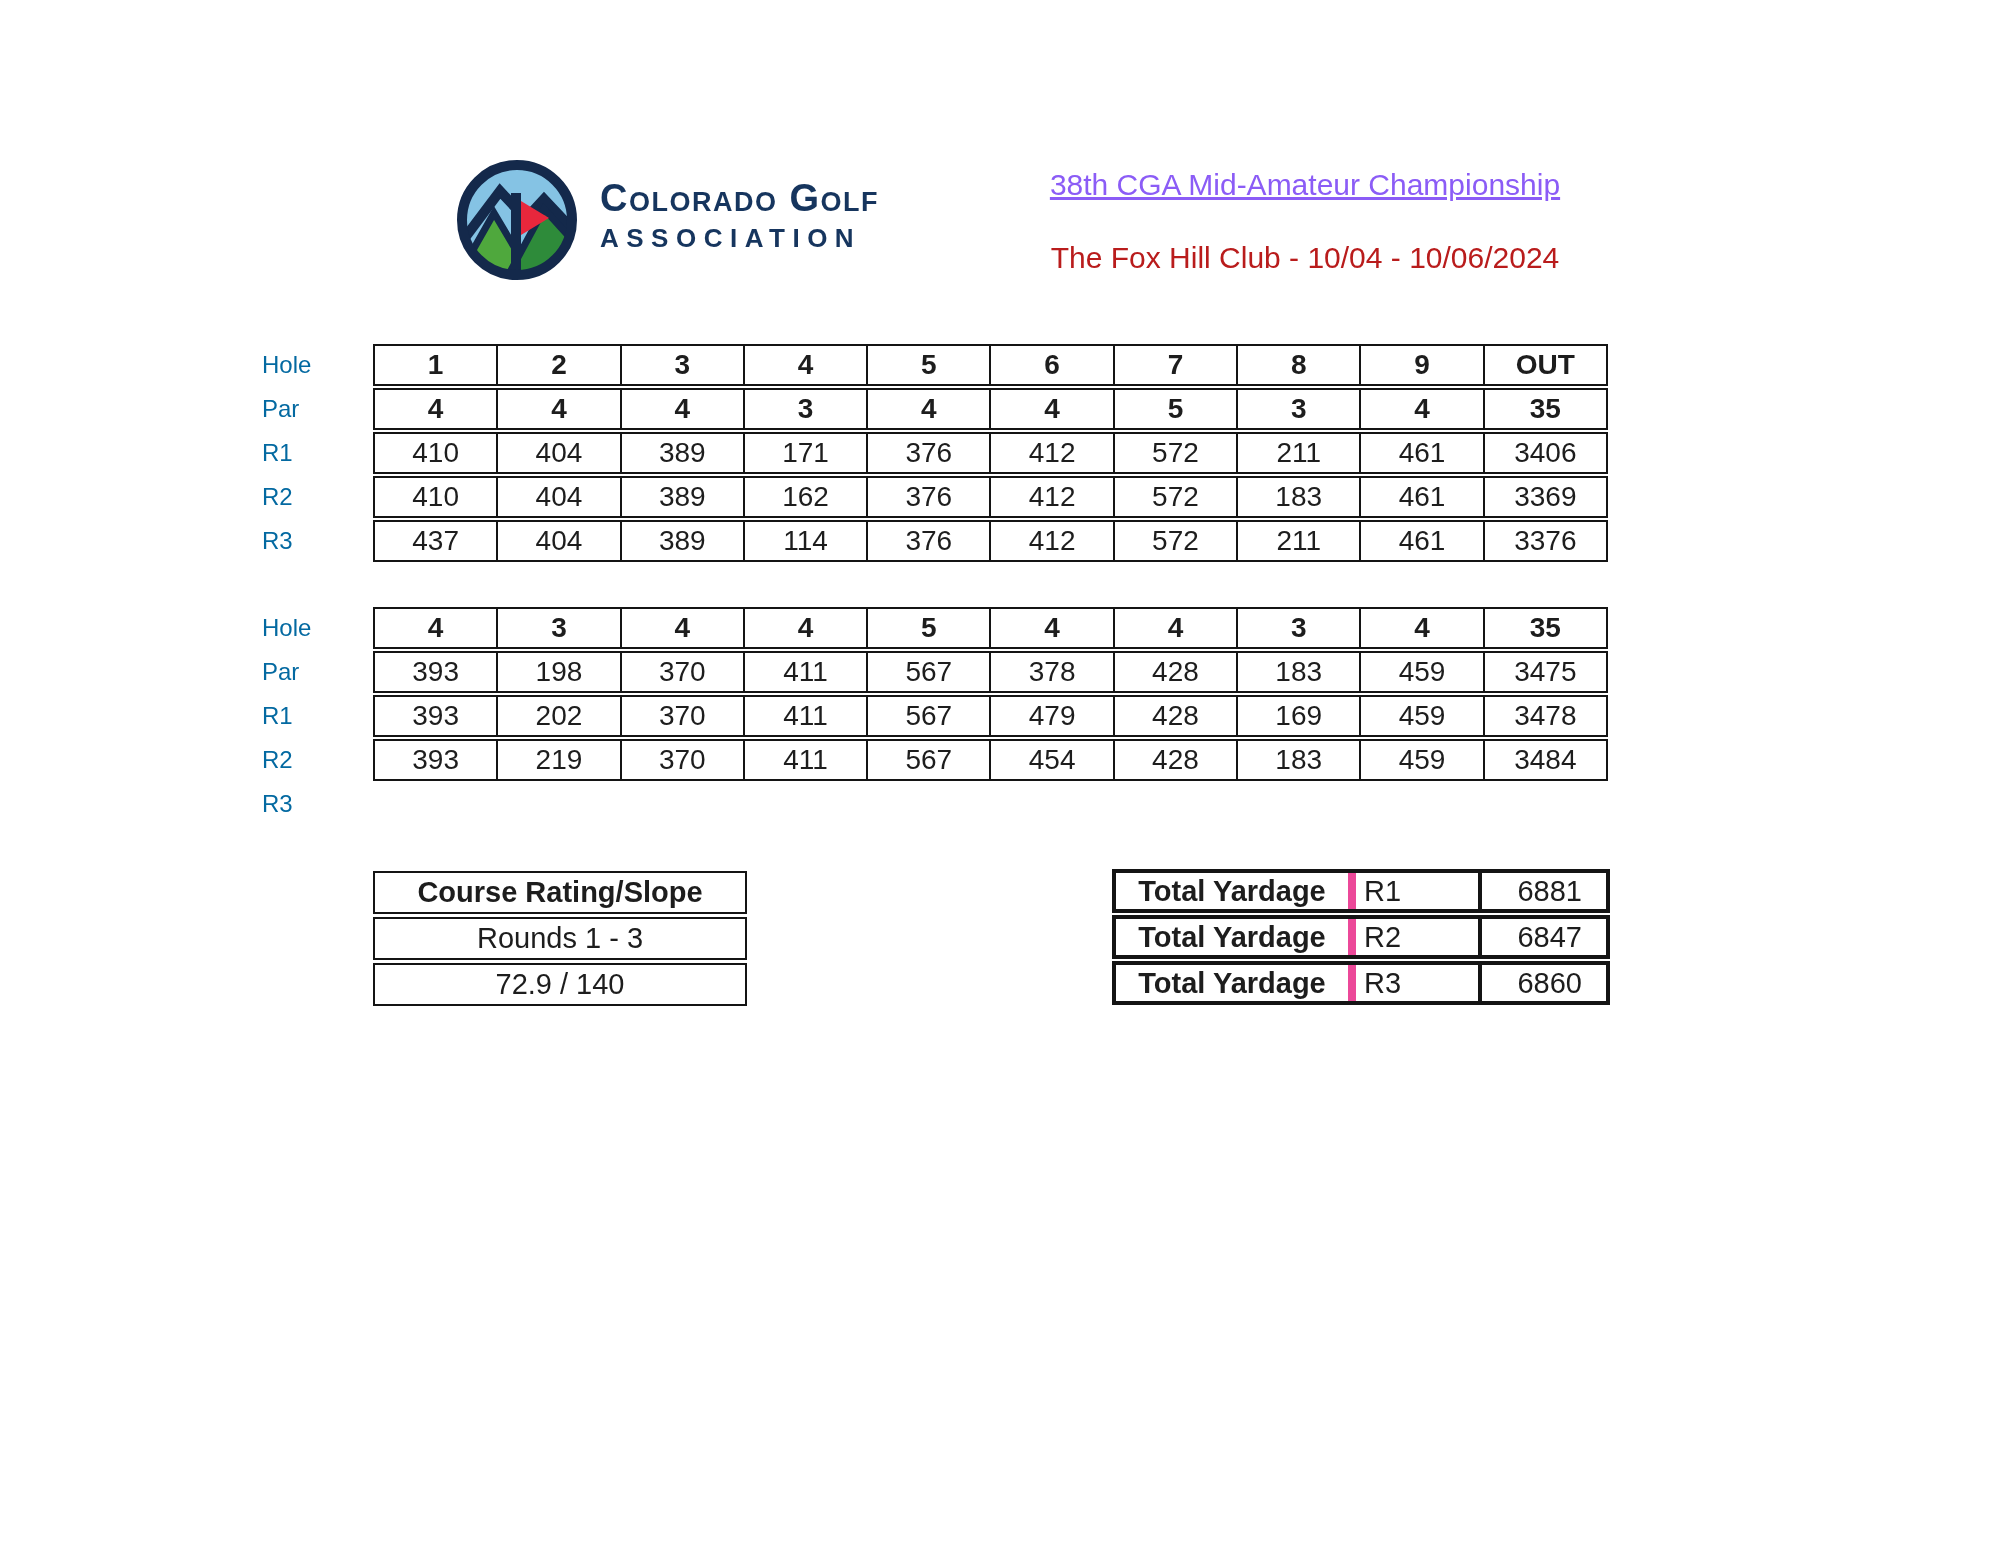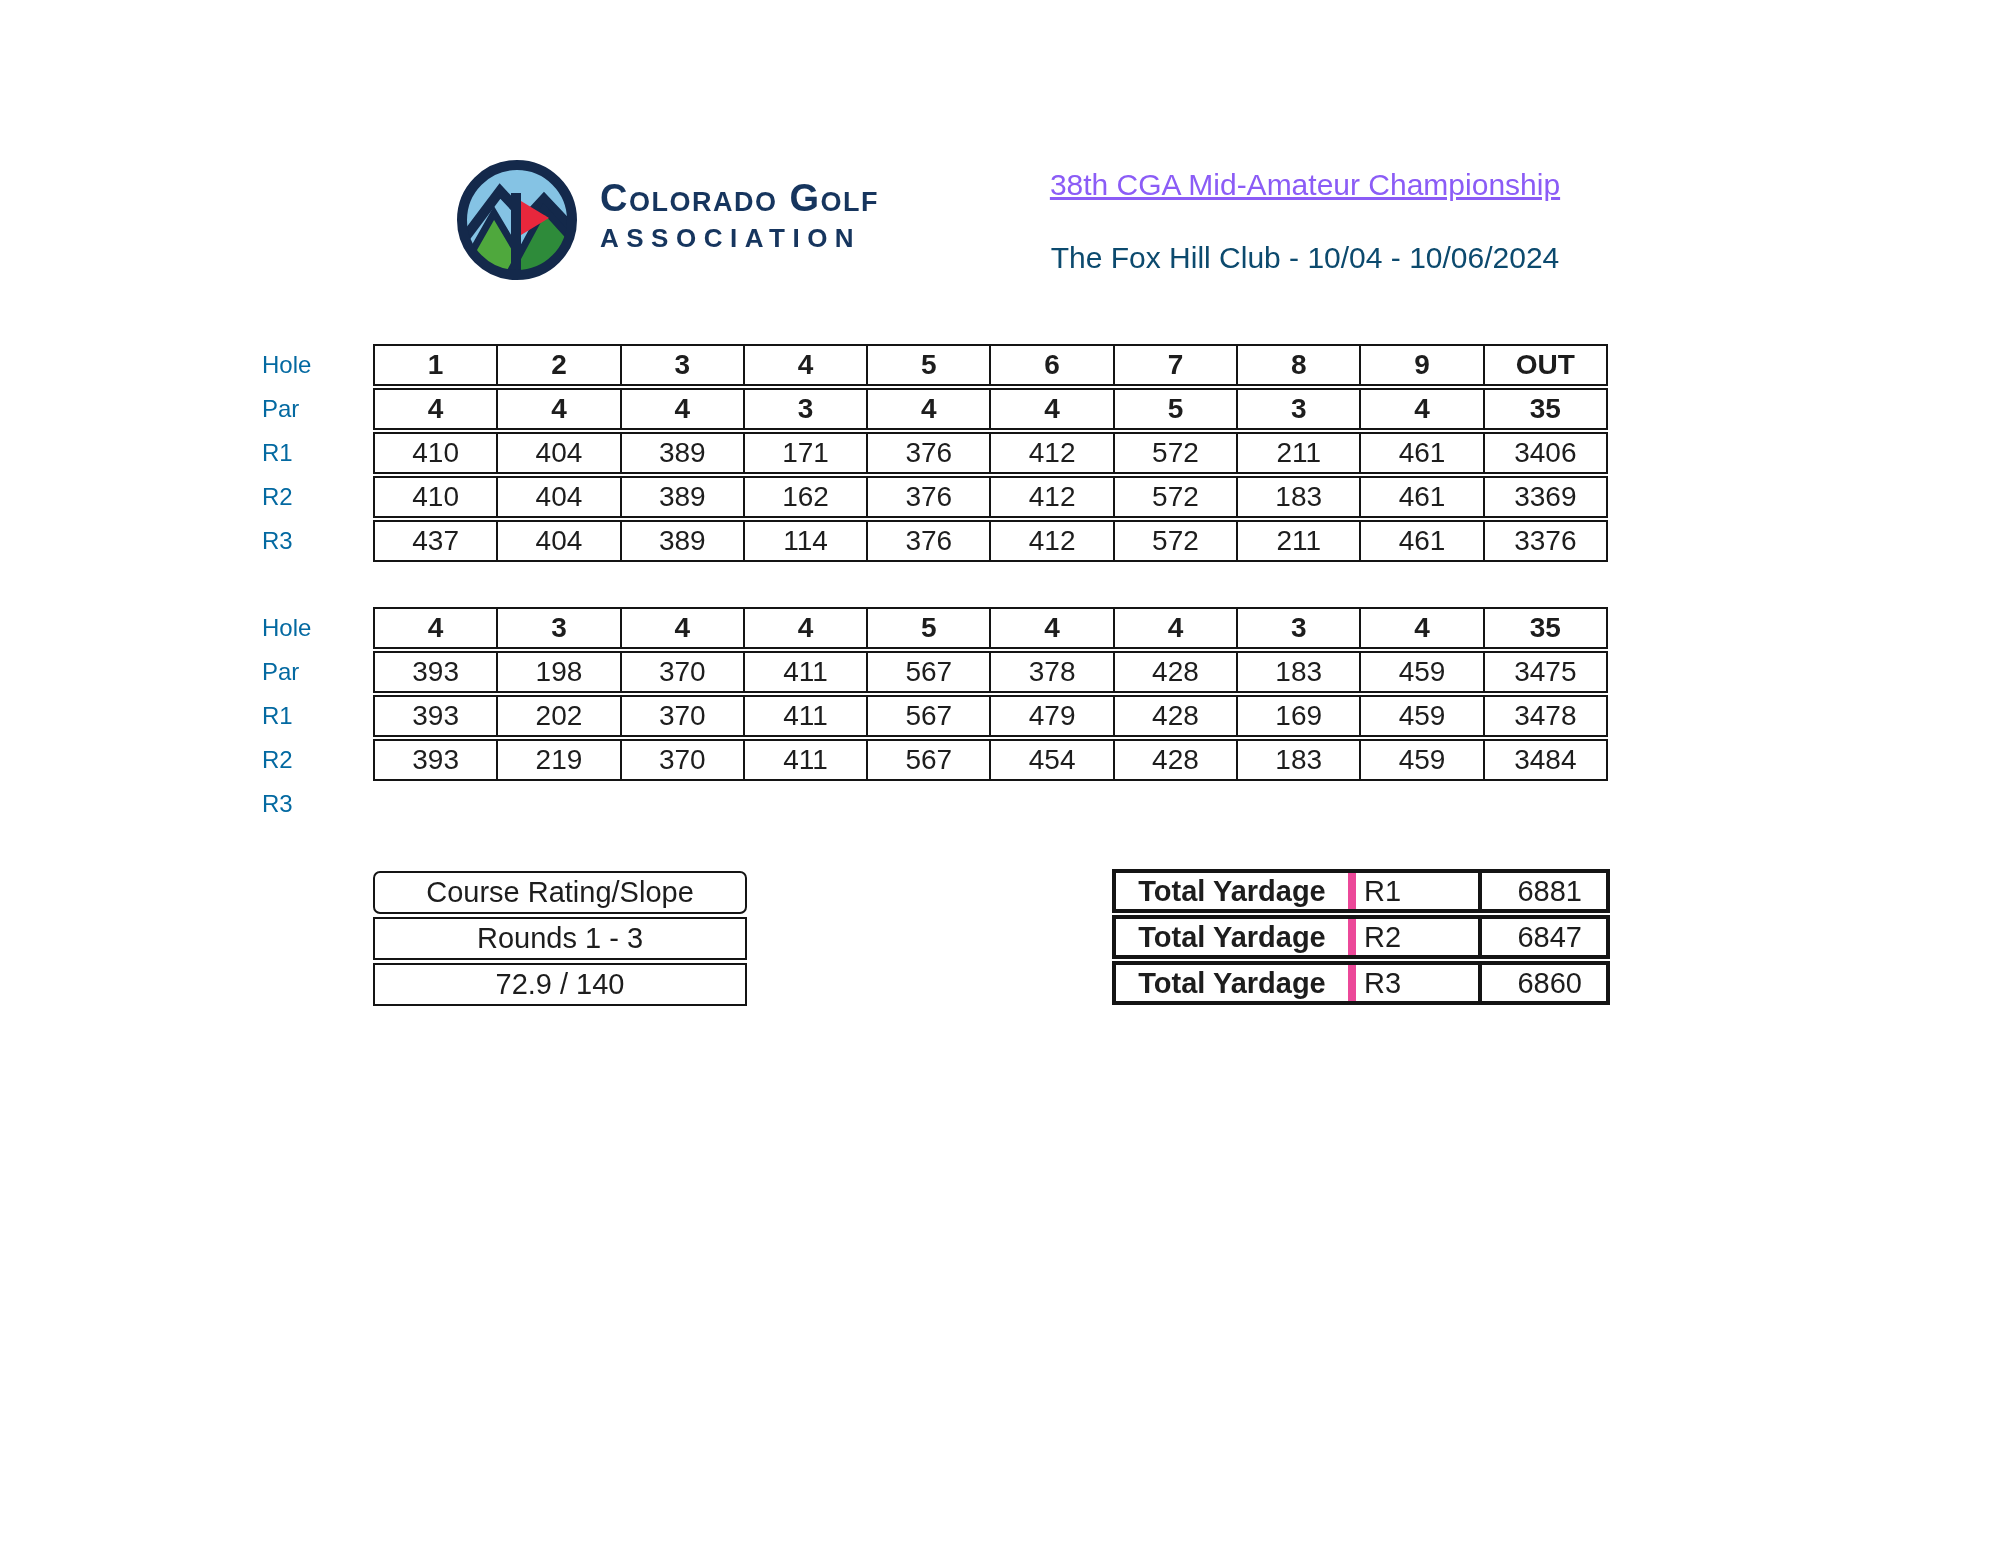--- a/index.html
+++ b/index.html
@@ -14,40 +14,40 @@
   }
 
   
   .logo-group { position:absolute; left:452px; top:154px; display:flex; align-items:flex-start; }
   .logo-mark { width:130px; height:132px; }
   .logo-text { margin-left:18px; padding-top:24px; color:#16355e; }
   .logo-line1 { font-size:38px; font-weight:800; font-variant:small-caps; letter-spacing:1.5px; line-height:1.1; }
   .logo-line2 { font-size:26px; font-weight:600; letter-spacing:7.5px; margin-top:3px; }
 
   .event-title { position:absolute; left:980px; top:168px; width:650px; text-align:center; font-size:30px; color:#8b5cf6;text-decoration:underline; }
-  .event-sub   { position:absolute; left:980px; top:241px; width:650px; text-align:center; font-size:30px; color:#0c4a6e; }
+  .event-sub   { position:absolute; left:980px; top:241px; width:650px; text-align:center; font-size:30px; color:#b91c1c; }
 
   
   .nine { position:absolute; left:260px; height:222px; }
   .nine-front { top:344px; }
   .nine-back  { top:607px; }
 
   .row-labels { position:absolute; left:2px; top:0; }
   .row-label { height:42px; line-height:42px; margin-bottom:2px; font-size:24px; color:#0369a1; }
 
   .grid { position:absolute; left:113px; top:0; width:1235px; }
   .score-row { display:flex; border:2px solid #141414; margin-bottom:2px; height:42px; background:#fff; }
   .cell { flex:1; border-left:2px solid #141414; display:flex; align-items:center; justify-content:center; font-size:28px; }
   .cell:first-child { border-left:none; }
   .bold-row .cell { font-weight:bold; }
 
   
   .course-box { position:absolute; left:373px; top:871px; width:374px; }
   .course-row { border:2px solid #141414; margin-bottom:3px; height:43px; display:flex; align-items:center; justify-content:center; font-size:29px; background:#fff; }
-  .course-row.hdr { font-weight:normal;border-radius:7px; }
+  .course-row.hdr { font-weight:bold; }
 
   
   .yardage { position:absolute; left:1112px; top:869px; width:498px; }
   .yardage-row { display:flex; border:4px solid #141414; margin-bottom:2px; height:44px; background:#fff; }
   .y-label { flex:0 0 240px; border-right:8px solid #ec4899; display:flex; align-items:center; justify-content:center; font-size:29px; font-weight:bold; }
   .y-round { flex:0 0 126px; border-right:4px solid #141414; display:flex; align-items:center; justify-content:flex-start; padding-left:8px; font-size:29px; }
   .y-value { flex:1; display:flex; align-items:center; justify-content:flex-end; padding-right:24px; font-size:29px; }
 </style>
 </head>
 <body>

